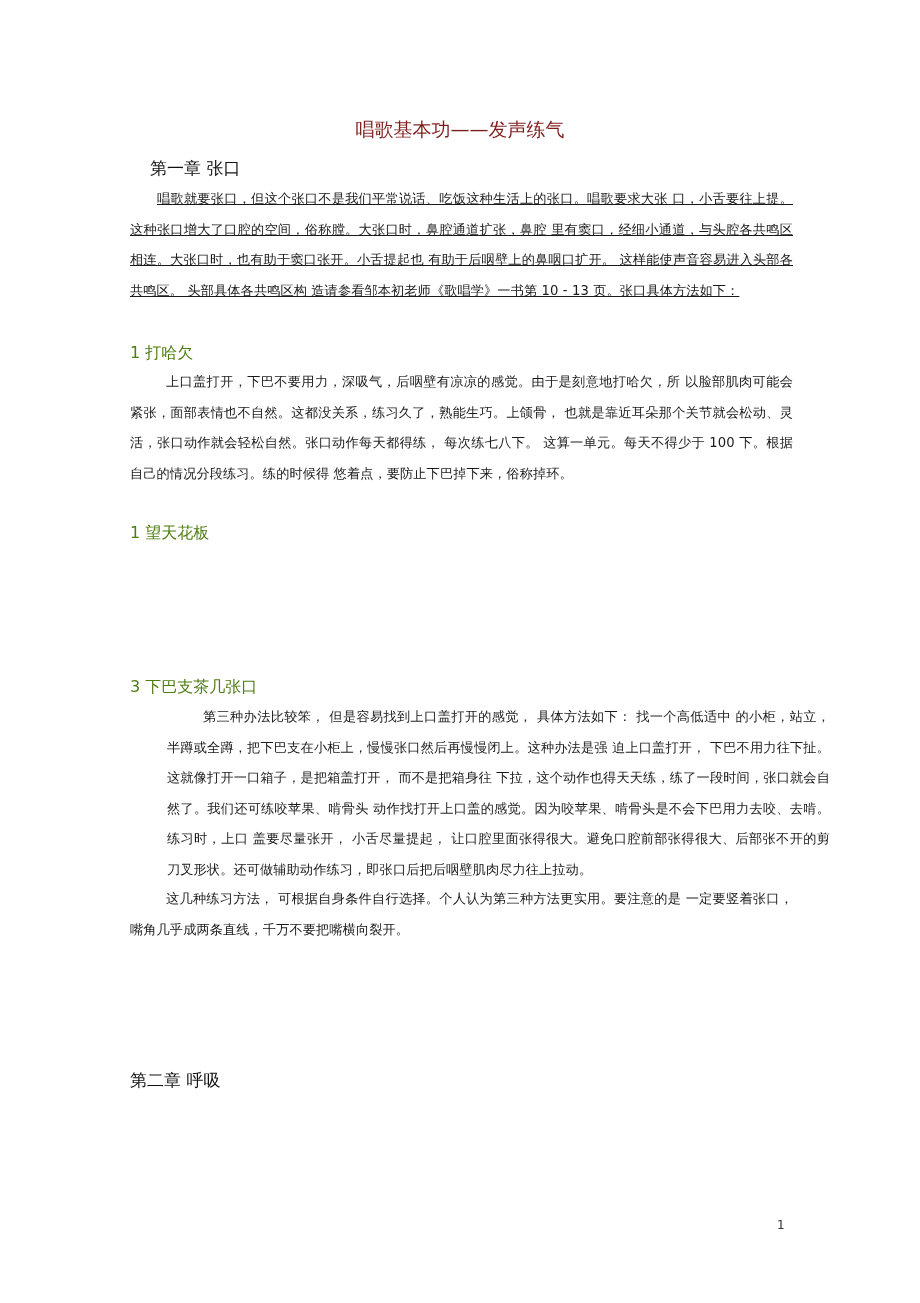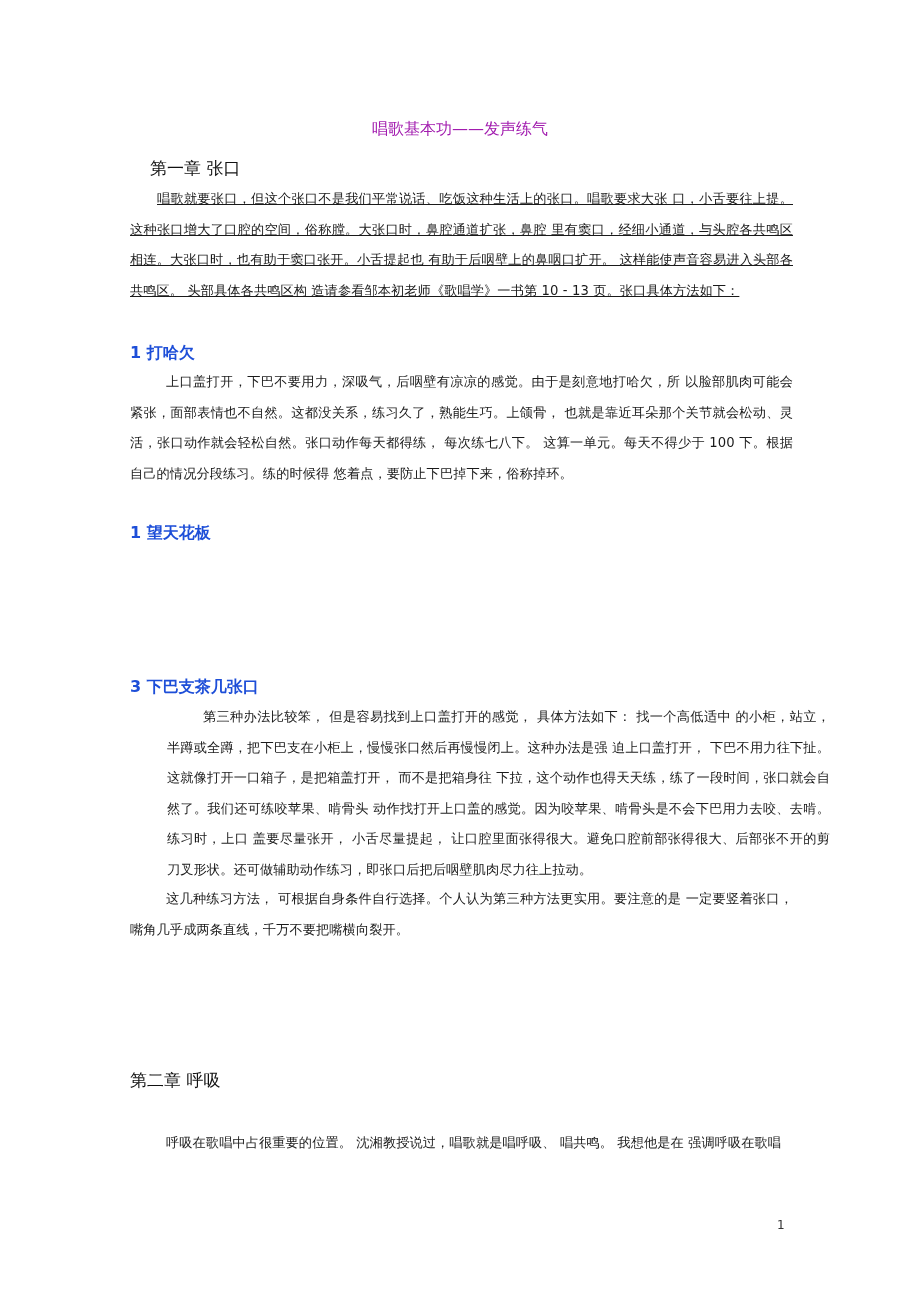--- a/index.html
+++ b/index.html
@@ -4,24 +4,24 @@
   <style>
     html, body { margin: 0; padding: 0; background: #ffffff; }
     body {
       width: 920px; height: 1303px; position: relative; overflow: hidden;
       font-family: "DejaVu Sans", "Liberation Sans", sans-serif;
       color: #111111;
     }
     .page { position: absolute; left: 0; top: 0; width: 920px; height: 1303px; }
     .title {
       position: absolute; left: 0; top: 114px; width: 920px; text-align: center;
-      font-size: 16px; line-height: 30px; color: #a21caf;
+      font-size: 19px; line-height: 30px; color: #7f1d1d;
     }
     .h1 { position: absolute; left: 130px; font-size: 17px; line-height: 24px; color: #111; }
-    .h2 { position: absolute; left: 130px; font-size: 16px; line-height: 24px; color: #1d4ed8; font-weight: bold; }
+    .h2 { position: absolute; left: 130px; font-size: 16px; line-height: 24px; color: #4d7c0f; }
     .para {
       position: absolute; left: 130px; width: 663px;
       font-size: 13.2px; line-height: 30.5px; color: #1a1a1a;
       text-align: justify; letter-spacing: 0.1px;
     }
     .para.indent { text-indent: 27px; text-decoration: underline; }
     .para.indent-big { text-indent: 36px; }
     .para.shift { left: 141px; width: 652px; }
     .pagenum { position: absolute; left: 777px; top: 1218px; font-size: 12px; color: #333; }
   </style>
@@ -39,16 +39,15 @@
 
   <div class="h2" style="top:521px;">1  望天花板</div>
 
   <div class="h2" style="top:675px;">3  下巴支茶几张口</div>
   <div class="para indent-big" style="top:702px;margin-left:37px;">第三种办法比较笨， 但是容易找到上口盖打开的感觉， 具体方法如下： 找一个高低适中 的小柜，站立，半蹲或全蹲，把下巴支在小柜上，慢慢张口然后再慢慢闭上。这种办法是强 迫上口盖打开， 下巴不用力往下扯。这就像打开一口箱子，是把箱盖打开， 而不是把箱身往 下拉，这个动作也得天天练，练了一段时间，张口就会自然了。我们还可练咬苹果、啃骨头 动作找打开上口盖的感觉。因为咬苹果、啃骨头是不会下巴用力去咬、去啃。练习时，上口 盖要尽量张开， 小舌尽量提起， 让口腔里面张得很大。避免口腔前部张得很大、后部张不开的剪刀叉形状。还可做辅助动作练习，即张口后把后咽壁肌肉尽力往上拉动。</div>
 
   <div class="para indent-big" style="top:884px;">这几种练习方法， 可根据自身条件自行选择。个人认为第三种方法更实用。要注意的是 一定要竖着张口，嘴角几乎成两条直线，千万不要把嘴横向裂开。</div>
 
 
   <div class="h1" style="top:1068px;">第二章 呼吸</div>
-  <div class="para indent-big" style="top:1128px;">呼吸在歌唱中占很重要的位置。 沈湘教授说过，唱歌就是唱呼吸、 唱共鸣。 我想他是在 强调呼吸在歌唱</div>
 
   <div class="pagenum">1</div>
 </div>
 
 </body></html>

